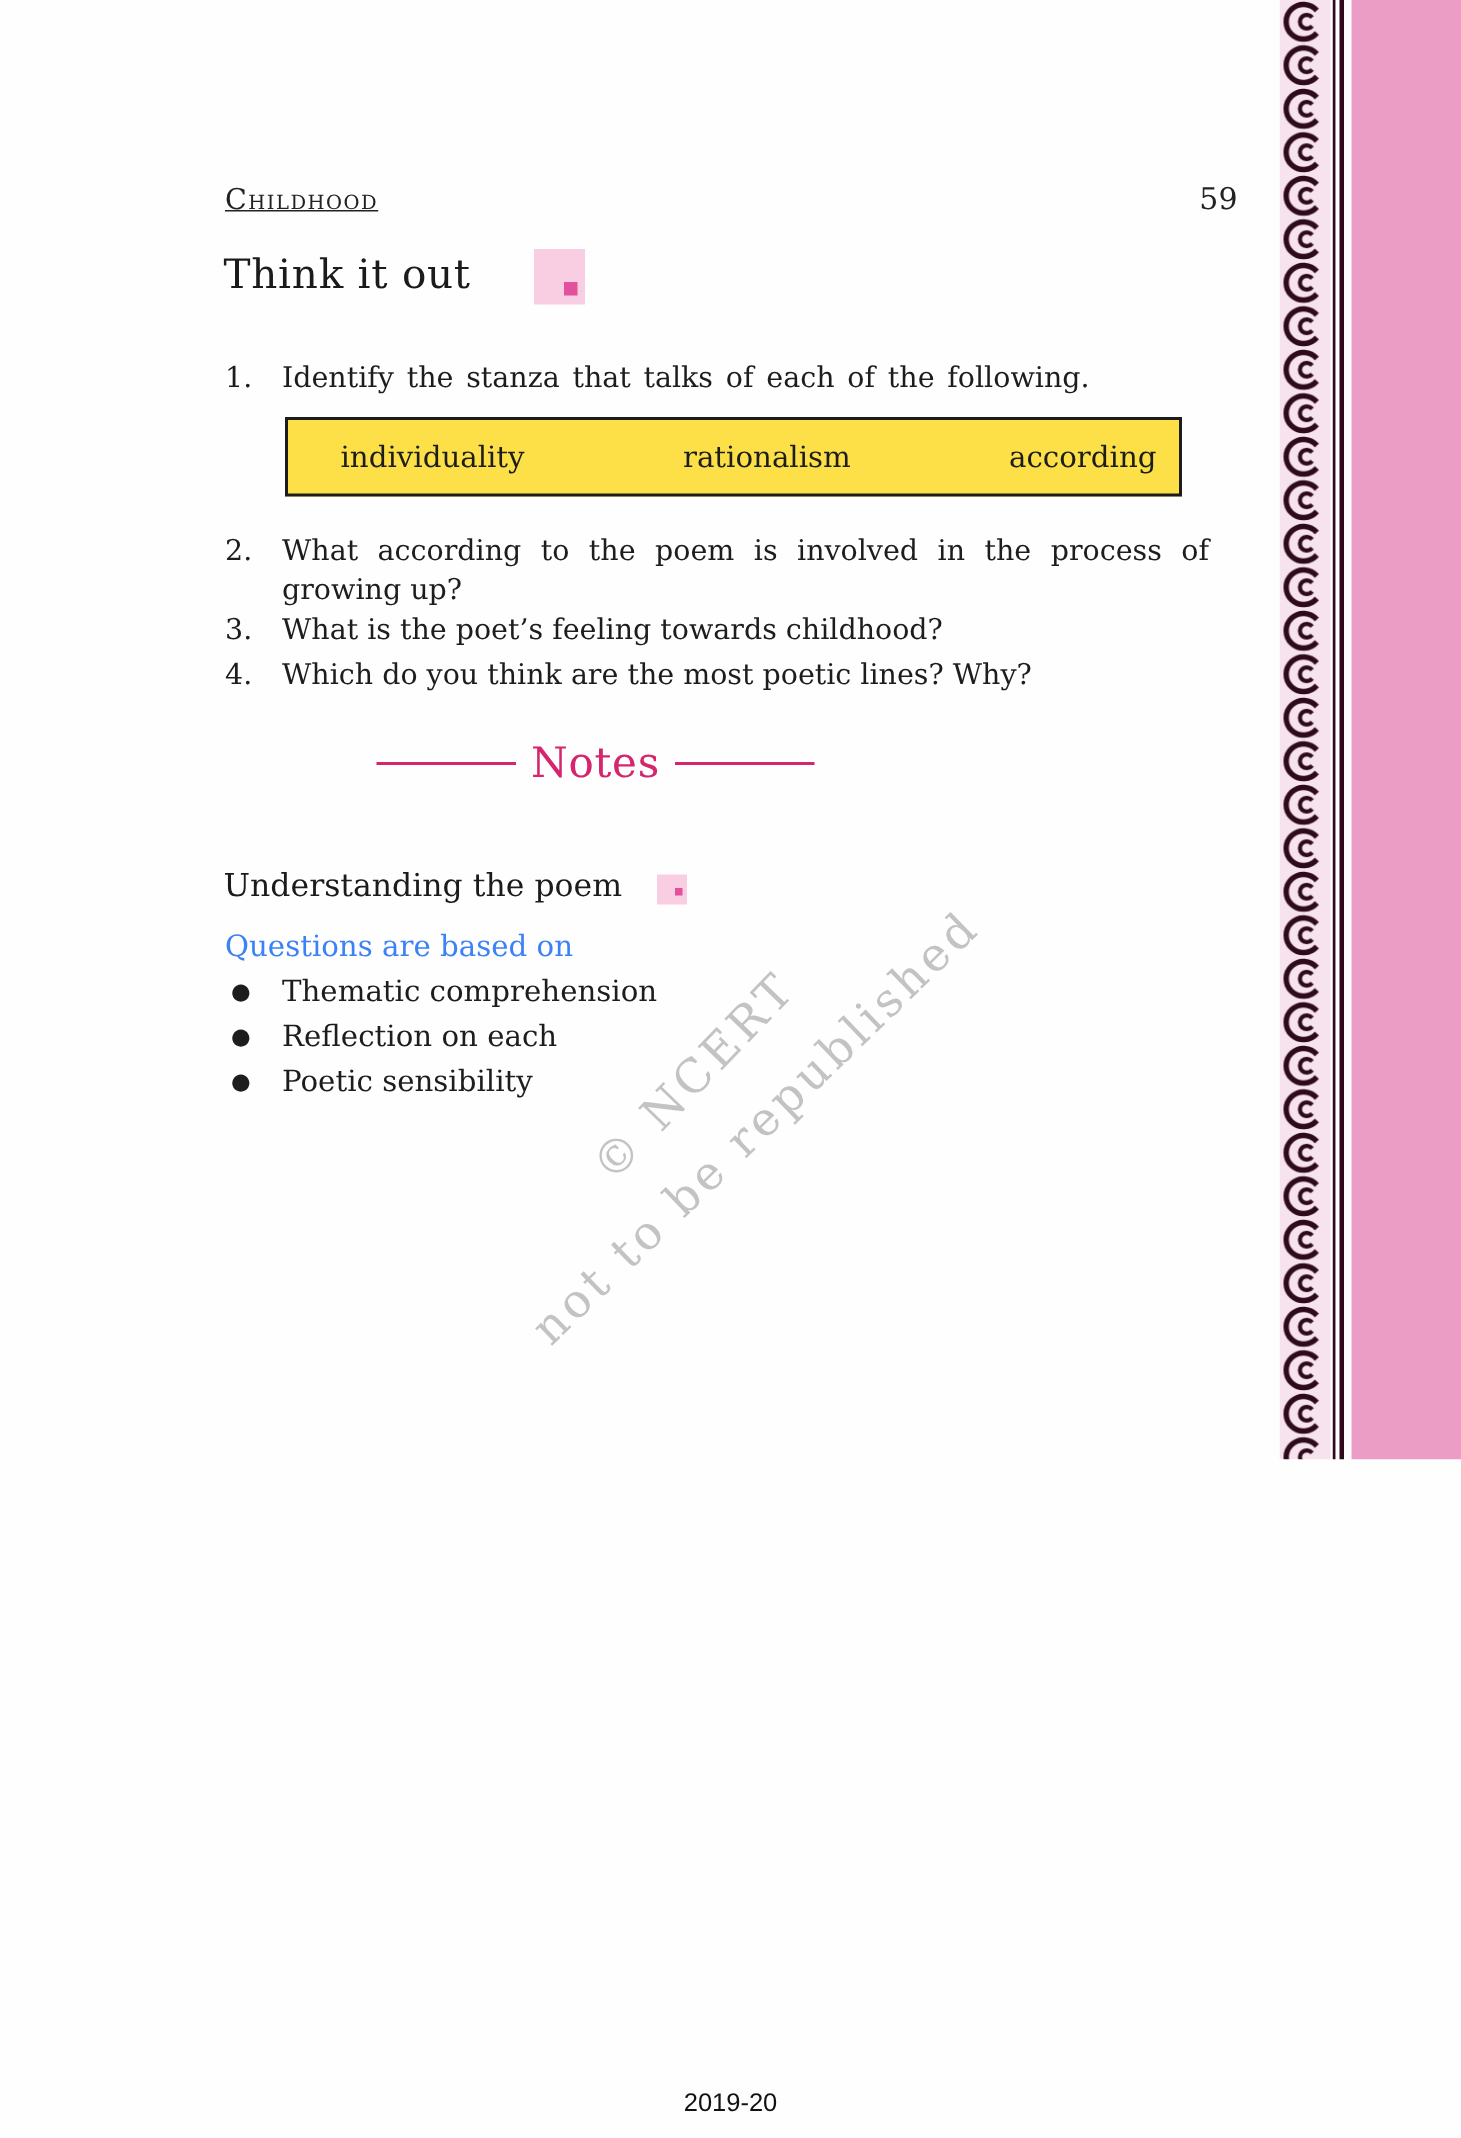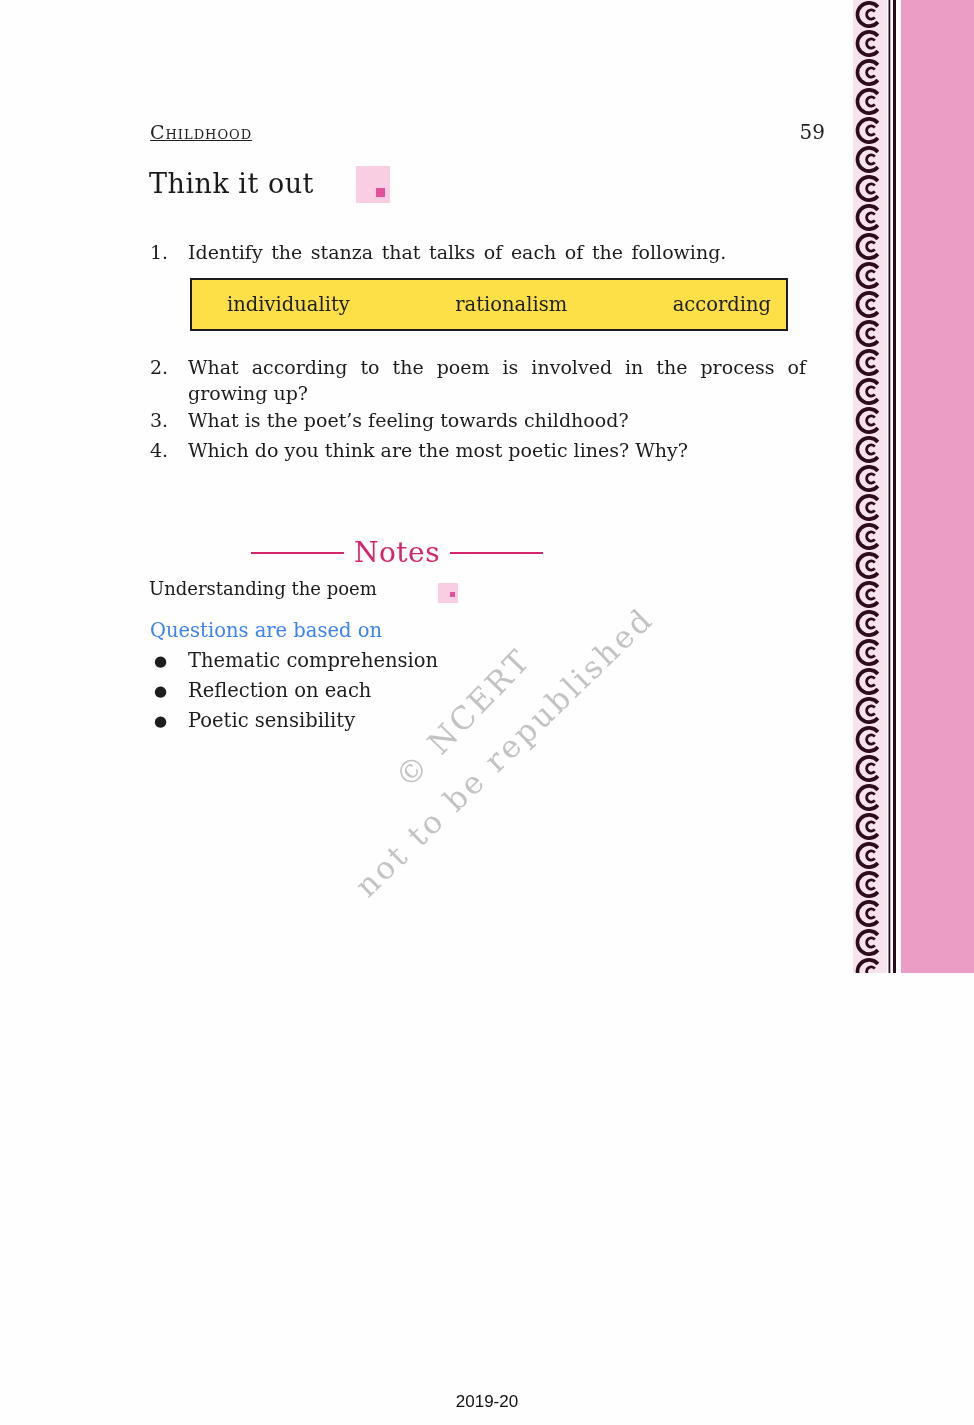--- a/index.html
+++ b/index.html
@@ -57,32 +57,32 @@
   .word-box {
     position: absolute; left: 190px; top: 278px; width: 598px; height: 53px;
     border: 2px solid #1c1c1c; background: #fde047;
     display: flex; align-items: center; justify-content: space-between;
     padding: 0 15px 0 35px;
     font-size: 19.5px; color: #1d1d1d;
   }
 
   
   .notes-heading {
-    position: absolute; left: 0; top: 536px; width: 794px;
+    position: absolute; left: 0; top: 492px; width: 794px;
     display: flex; align-items: center; justify-content: center; gap: 10px;
   }
   .notes-rule { width: 93px; height: 2px; background: var(--accent_pink, #d4256d); }
   .notes-word {
     font-size: 28px; color: var(--accent_pink, #d4256d); letter-spacing: 0.5px;
   }
 
   
   .subsection-title {
     position: absolute; left: 149px; top: 578px;
-    font-size: 18px; font-weight: normal; color: #1b1b1b;
+    font-size: 21px; font-weight: normal; color: #1b1b1b;
   }
   .sub-square {
     position: absolute; left: 438px; top: 583px; width: 20px; height: 20px;
     background: var(--square_light, #f9cde2);
   }
   .sub-square .inner {
     position: absolute; left: 12px; top: 9px; width: 5px; height: 5px;
     background: var(--square_dark, #e2519b);
   }
   .notes-intro {

